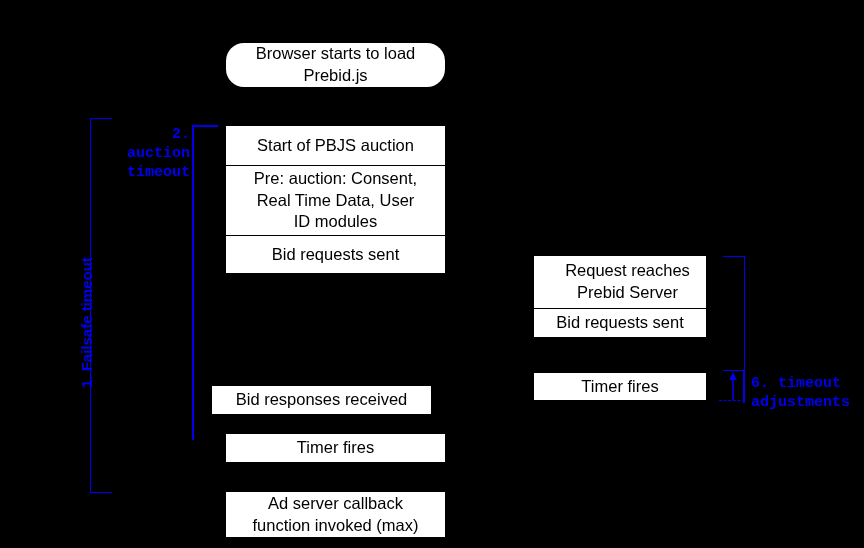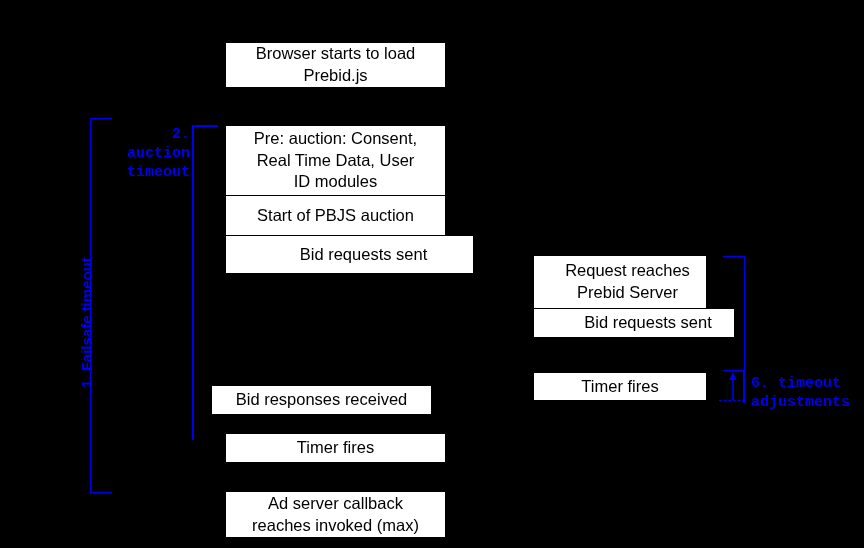--- a/index.html
+++ b/index.html
@@ -40,21 +40,20 @@
     flex-direction: column;
   }
   .stack .box {
     position: relative;
     left: auto; top: auto;
     width: 100%;
     border-bottom: 1.5px solid #000000;
   }
   .stack .box:last-child {
     border-bottom: none;
-    margin-left: 28px;
   }
   .blue-label {
     position: absolute;
     color: #0000ee;
     font-family: Liberation Mono, monospace;
     font-size: 15px;
     font-weight: bold;
     line-height: 1.25;
     white-space: pre-line;
   }
@@ -98,37 +97,37 @@
   }
   .arrow-up {
     position: absolute;
   }
 </style>
 </head>
 <body>
 
 <div id="canvas">
 
-  <div class="box" style="left:226px; top:43px; width:219px; height:44px;">Browser starts to load
+  <div class="box" style="left:226px; top:43px; width:219px; height:44px;border-radius:18px;">Browser starts to load
 Prebid.js</div>
 
   <div class="stack" style="left:226px; top:126px; width:219px; height:147px;">
+    <div class="box" style="height:40px;">Start of PBJS auction</div>
     <div class="box" style="height:70px;">Pre: auction: Consent,
 Real Time Data, User
 ID modules</div>
-    <div class="box" style="height:40px;">Start of PBJS auction</div>
     <div class="box" style="height:37px;">Bid requests sent</div>
   </div>
 
   <div class="box" style="left:212px; top:386px; width:219px; height:28px;">Bid responses received</div>
 
   <div class="box" style="left:226px; top:434px; width:219px; height:28px;">Timer fires</div>
 
   <div class="box" style="left:226px; top:492px; width:219px; height:45px;">Ad server callback
-reaches invoked (max)</div>
+function invoked (max)</div>
 
   <div class="stack" style="left:534px; top:256px; width:172px; height:81px;">
     <div class="box" style="height:58px;padding-left:21px;">Request reaches
 Prebid Server</div>
     <div class="box" style="height:31px;">Bid requests sent</div>
   </div>
 
   <div class="box" style="left:534px; top:373px; width:172px; height:27px;">Timer fires</div>
 
   <div class="bracket bracket-left" style="left:90px; top:118px; width:22px; height:375px;"></div>

